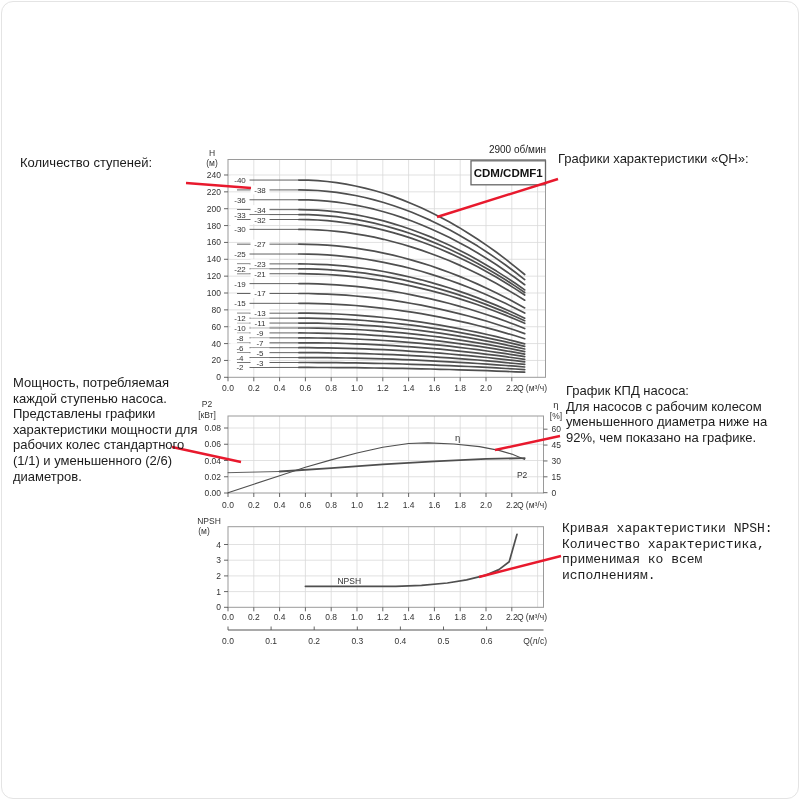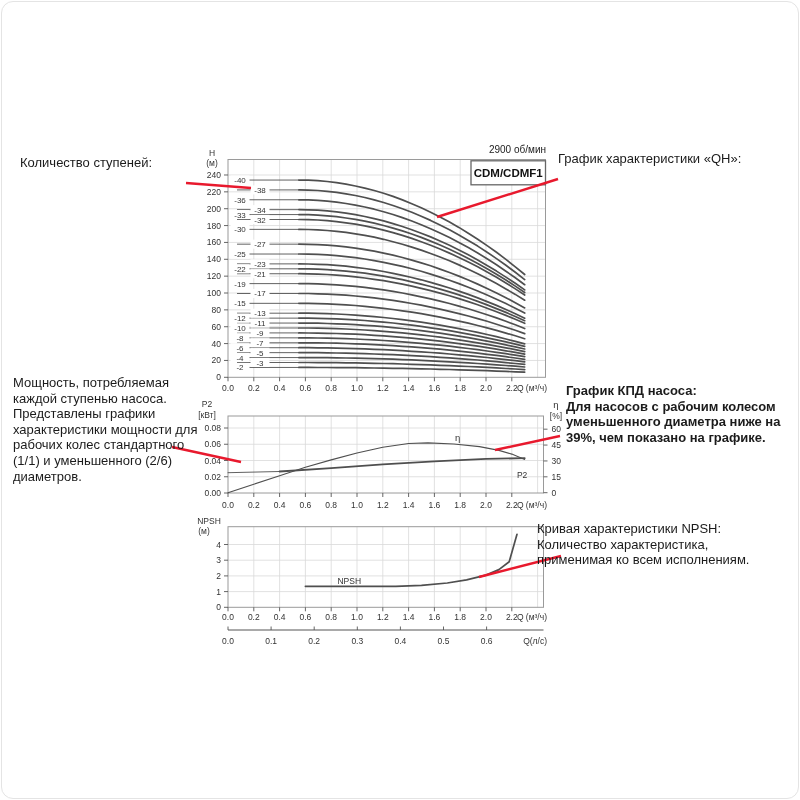--- a/index.html
+++ b/index.html
@@ -362,28 +362,28 @@
         <line x1="172" y1="447" x2="241" y2="462" stroke="#e8192d" stroke-width="2.4"></line>
         <line x1="560" y1="436" x2="495" y2="450" stroke="#e8192d" stroke-width="2.4"></line>
         <line x1="561" y1="556" x2="479" y2="577" stroke="#e8192d" stroke-width="2.4"></line>
       </g>
     </svg>
 
   <div class="note" id="note-stages" style="left: 20px; top: 155px; width: 200px;">
     <span class="note-title">Количество ступеней:</span>
   </div>
   <div class="note" id="note-qh" style="left: 558px; top: 151px; width: 240px;">
-    <span class="note-title">График характеристики «QH»:</span>
+    <span class="note-title">Графики характеристики «QH»:</span>
   </div>
   <div class="note" id="note-power" style="left: 13px; top: 375px; width: 198px;">
     <span class="note-body">Мощность, потребляемая каждой ступенью насоса. Представлены графики характеристики мощности для рабочих колес стандартного (1/1) и уменьшенного (2/6) диаметров.</span>
   </div>
-  <div class="note" id="note-efficiency" style="left: 566px; top: 383px; width: 226px; font-weight: bold;">
+  <div class="note" id="note-efficiency" style="left: 566px; top: 383px; width: 226px;">
     <span class="note-title">График КПД насоса:</span>
-    <span class="note-body">Для насосов с рабочим колесом уменьшенного диаметра ниже на 39%, чем показано на графике.</span>
-  </div>
-  <div class="note" id="note-npsh" style="left: 537px; top: 521px; width: 226px;">
+    <span class="note-body">Для насосов с рабочим колесом уменьшенного диаметра ниже на 92%, чем показано на графике.</span>
+  </div>
+  <div class="note" id="note-npsh" style="left: 562px; top: 521px; width: 226px; font-family: Liberation Mono, monospace;">
     <span class="note-title">Кривая характеристики NPSH:</span>
     <span class="note-body">Количество характеристика, применимая ко всем исполнениям.</span>
   </div>
 
   <div id="frame"></div>
 </div>
 
 </body></html>

